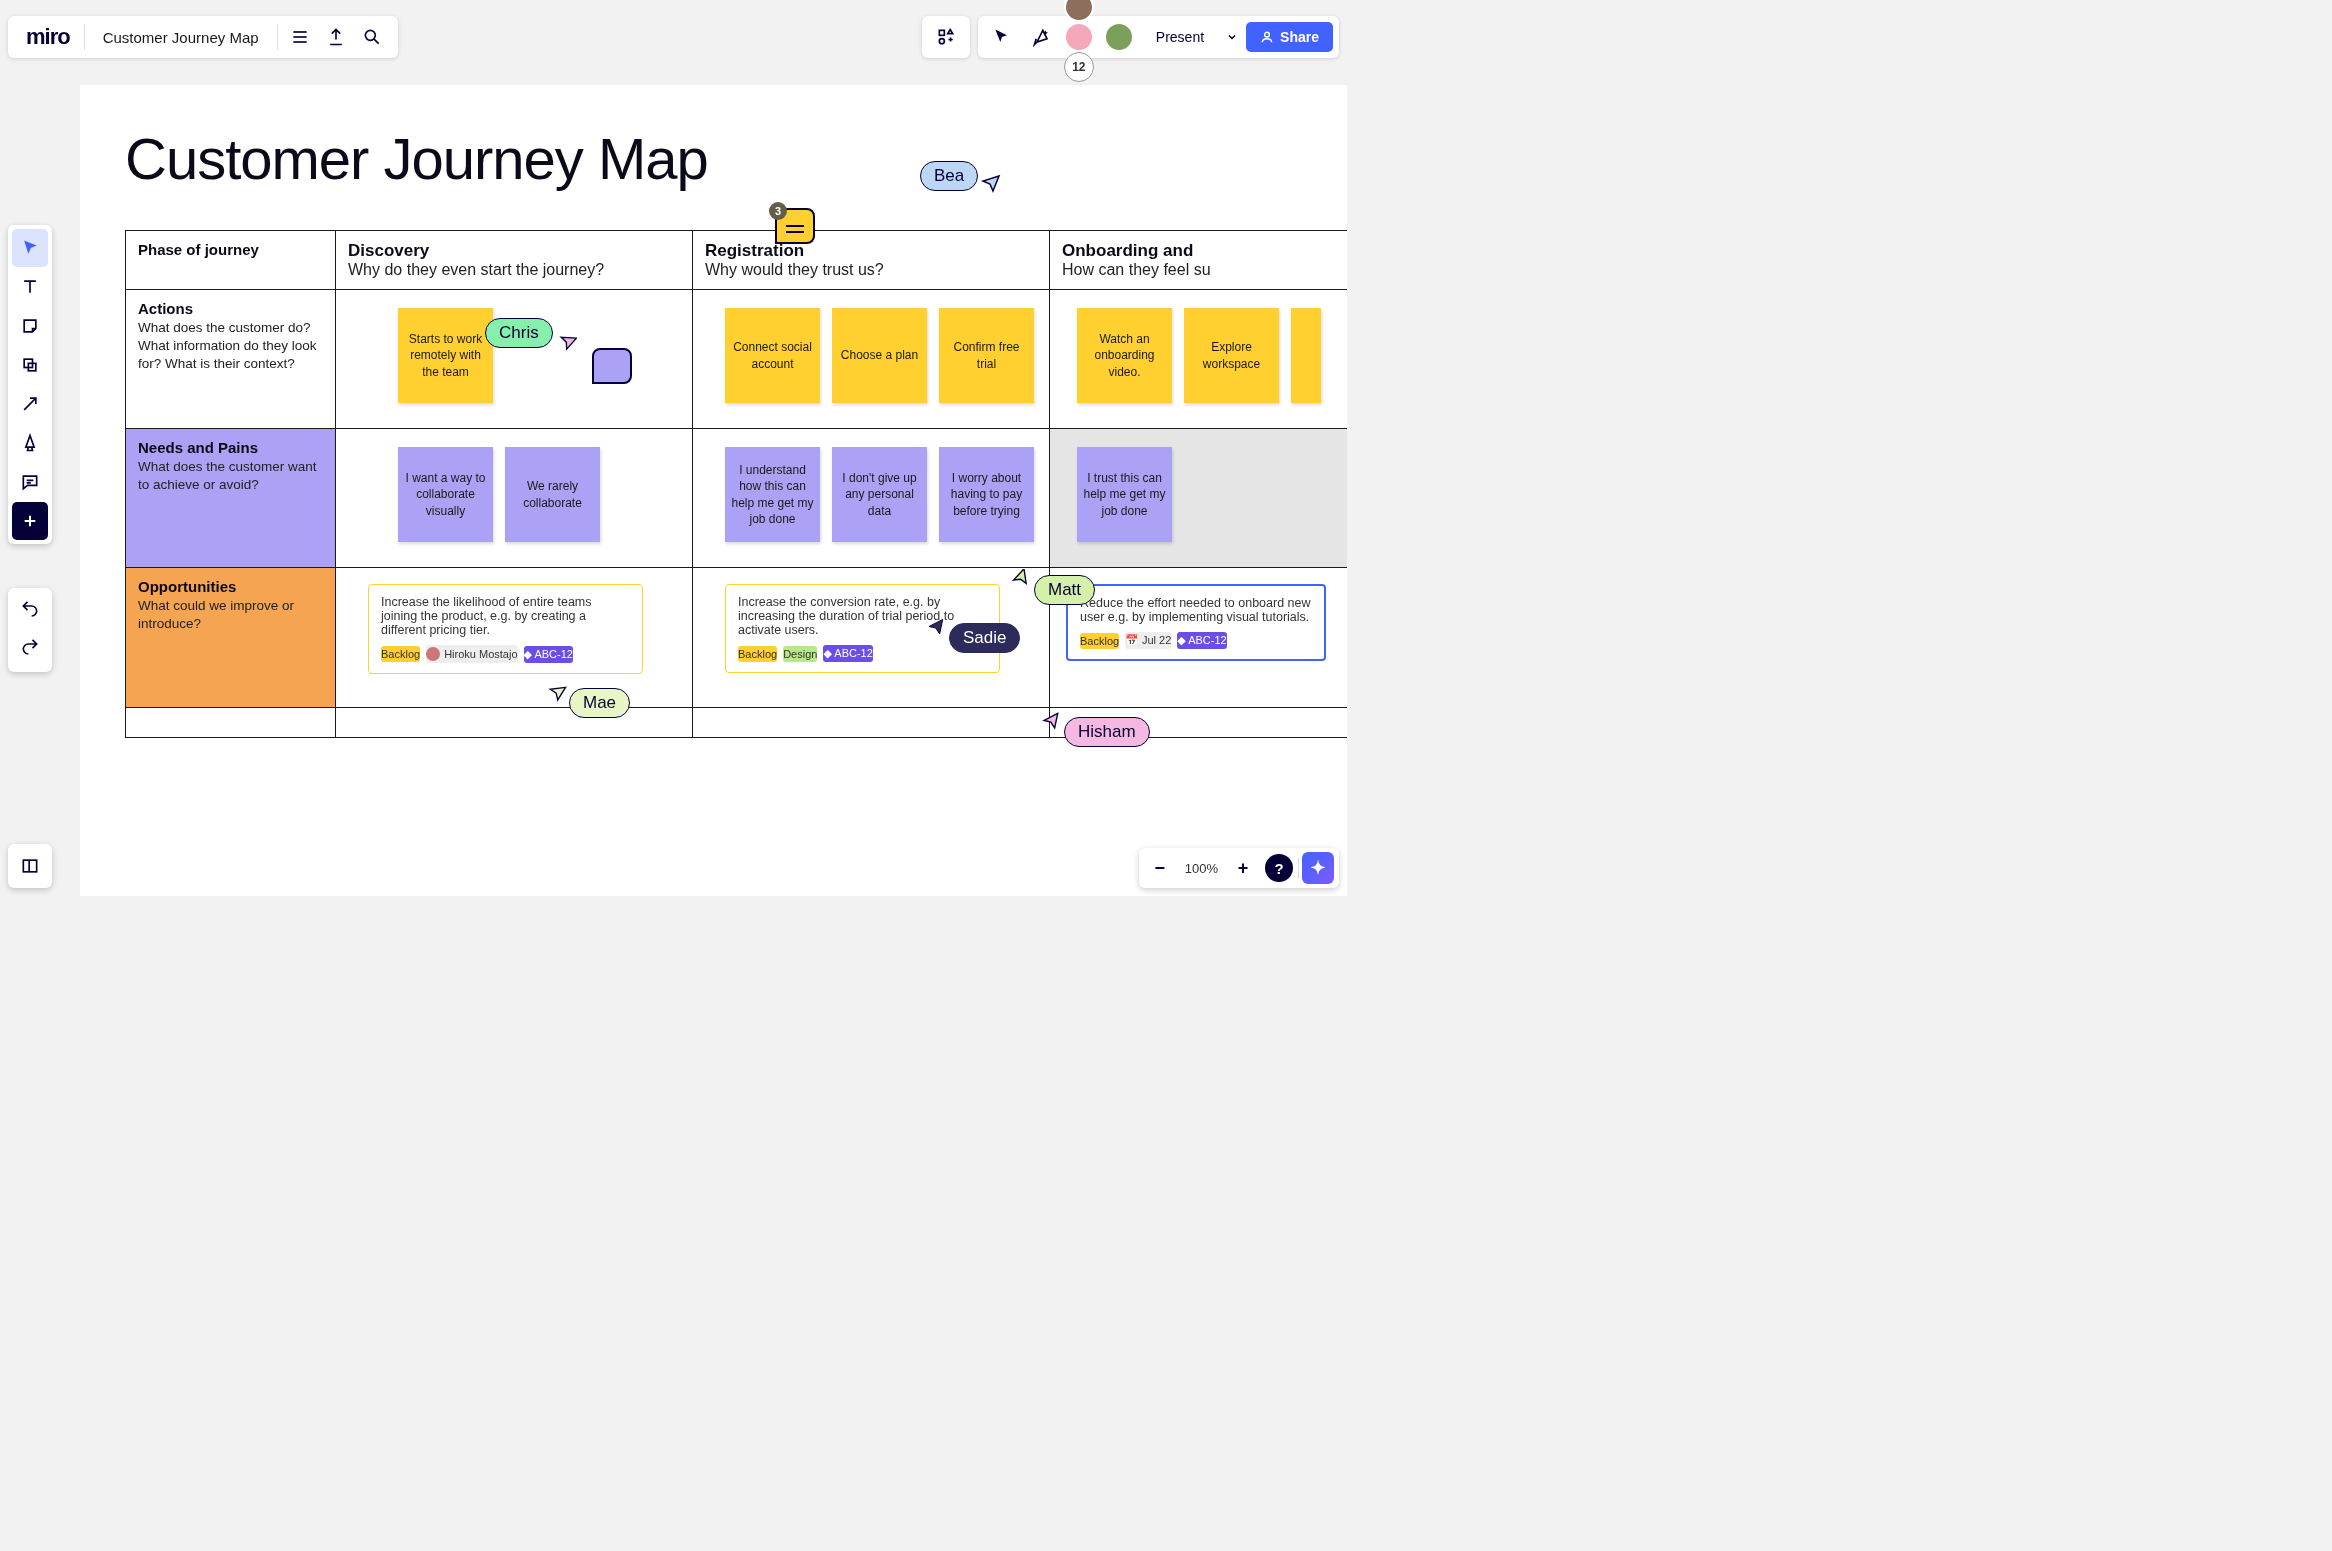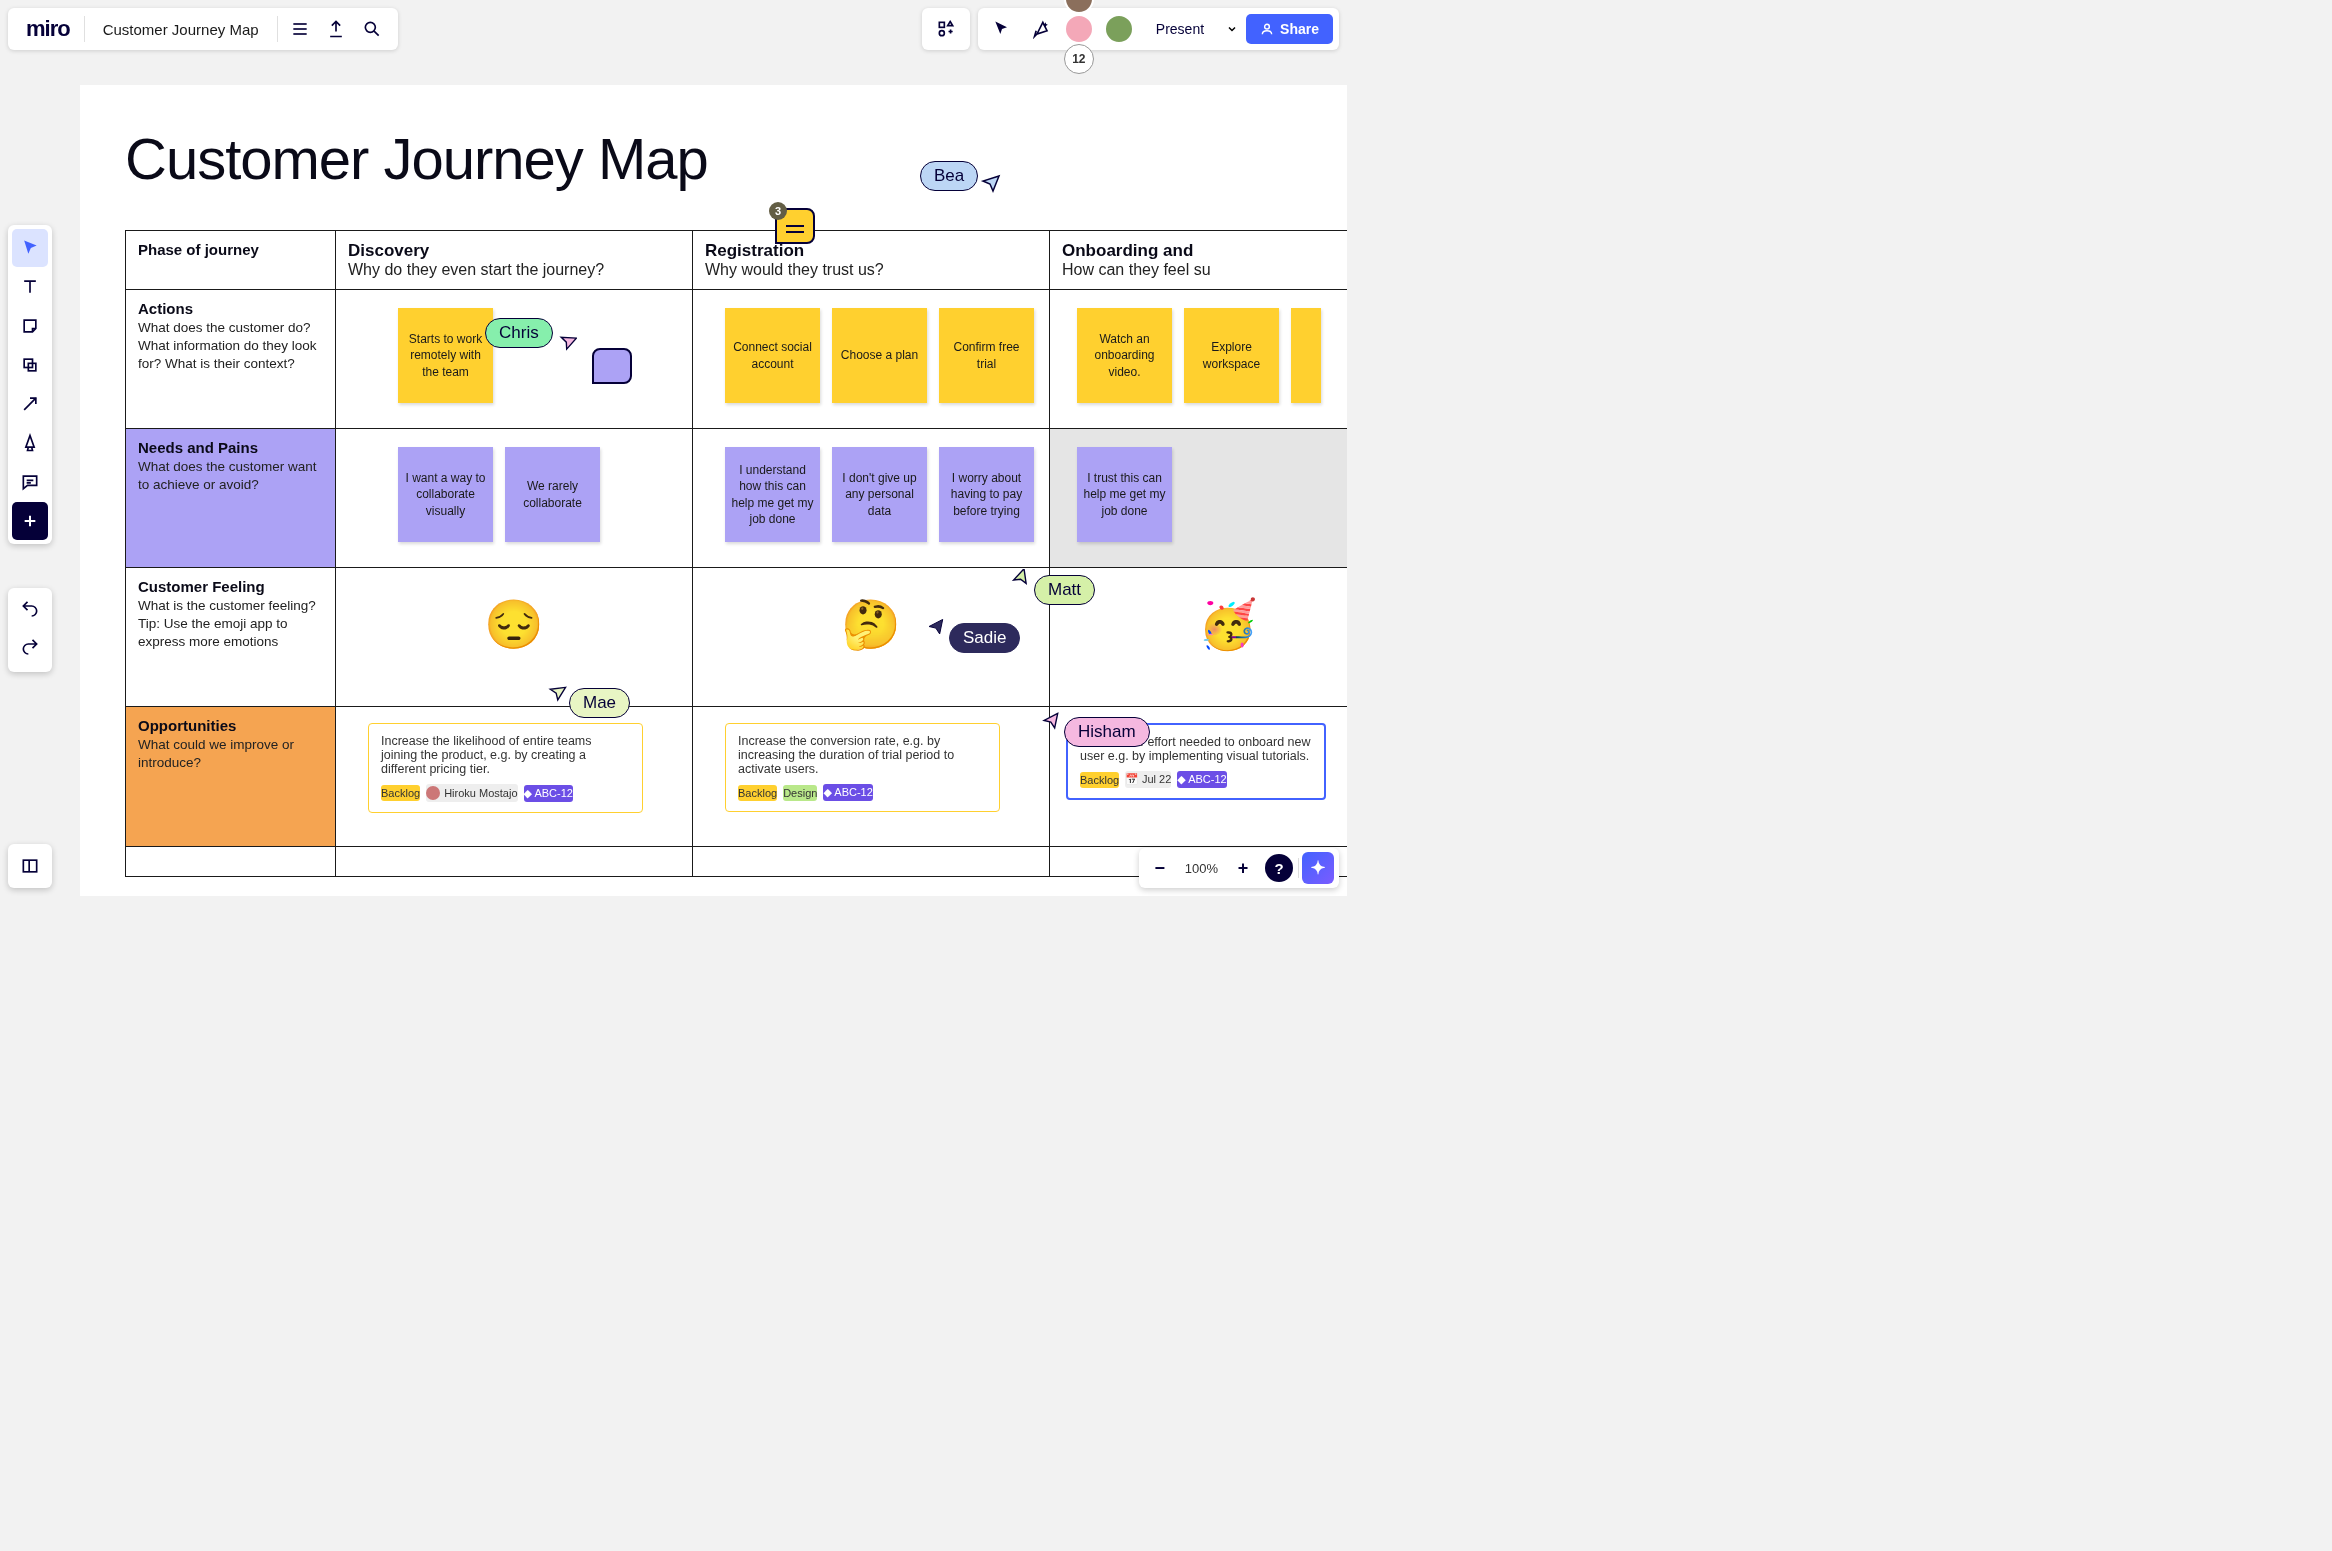--- a/index.html
+++ b/index.html
@@ -8,21 +8,21 @@
   background: #f2f2f2;
   overflow: hidden;
   width: 1347px;
   height: 896px;
   position: relative;
 }
 
 
 .topbar {
   position: absolute;
-  top: 8px;
+  top: 16px;
   left: 8px;
   right: 8px;
   height: 42px;
   display: flex;
   justify-content: space-between;
   pointer-events: none;
 }
 .topbar-left {
   background: #fff;
   border-radius: 6px;
@@ -437,35 +437,20 @@
             <div class="sticky-row">
               <div class="sticky purple">I understand how this can help me get my job done</div>
               <div class="sticky purple">I don't give up any personal data</div>
               <div class="sticky purple">I worry about having to pay before trying</div>
             </div>
           </td>
       <td class="col-onb" style="background:#e5e5e5">
             <div class="sticky-row">
               <div class="sticky purple">I trust this can help me get my job done</div>
             </div>
-          </td>
-    </tr>
-    <tr class="row-feel">
-      <td class="rowhead">
-            <div class="rowhead-title">Customer Feeling</div>
-            <div class="rowhead-sub">What is the customer feeling? Tip: Use the emoji app to express more emotions</div>
-          </td>
-      <td class="col-disc">
-            <div class="emoji-cell">😔</div>
-          </td>
-      <td class="col-reg">
-            <div class="emoji-cell">🤔</div>
-          </td>
-      <td class="col-onb">
-            <div class="emoji-cell">🥳</div>
           </td>
     </tr>
     <tr class="row-opp">
       <td class="rowhead" style="height:140px">
             <div class="rowhead-title">Opportunities</div>
             <div class="rowhead-sub">What could we improve or introduce?</div>
           </td>
       <td class="col-disc">
         <div class="opp-card">
           <div>Increase the likelihood of entire teams joining the product, e.g. by creating a different pricing tier.</div>

